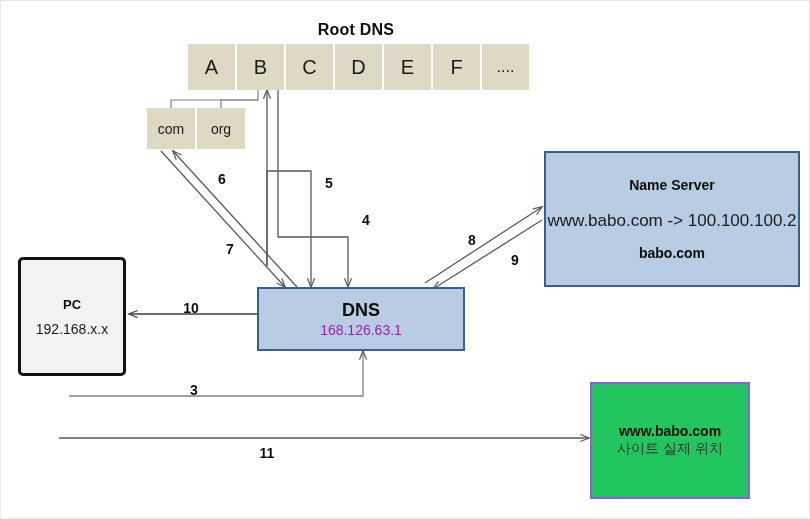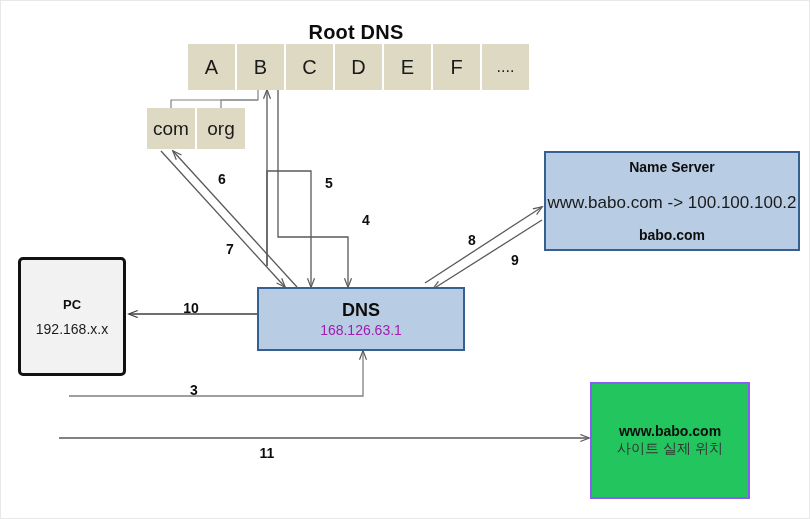--- a/index.html
+++ b/index.html
@@ -15,24 +15,24 @@
   #svg-layer{position:absolute;left:0;top:0;width:810px;height:519px;}
   .node{position:absolute;box-sizing:border-box;display:flex;flex-direction:column;
         align-items:center;justify-content:center;text-align:center;}
   
   .root-cell{
     background:#ddd9c3;border:1px solid #ddd9c3;
     font-size:20px;color:#1a1a1a;
   }
   .tld-cell{
     background:#ddd9c3;border:1px solid #ddd9c3;
-    font-size:19px;color:#1a1a1a;
+    font-size:14px;color:#1a1a1a;
   }
   .title-root{
-    position:absolute;font-size:20px;font-weight:bold;color:#0d0d0d;
+    position:absolute;font-size:16px;font-weight:bold;color:#0d0d0d;
     letter-spacing:.2px;
   }
   .box-blue{
     background:#b8cce4;border:2px solid #376092;
   }
   .box-yellow{
     background:#22c55e;border:2px solid #8b5cf6;
   }
   .box-pc{
     background:#f2f2f2;border:3px solid #111111;border-radius:5px;
@@ -115,21 +115,21 @@
     <span>....</span>
   </div>
 
   <div class="node tld-cell" style="left:146px;top:107px;width:48px;height:41px;">
     <span>com</span>
   </div>
   <div class="node tld-cell" style="left:196px;top:107px;width:48px;height:41px;">
     <span>org</span>
   </div>
 
-  <div class="node box-blue" style="left:543px;top:150px;width:256px;height:100px;">
+  <div class="node box-blue" style="left:543px;top:150px;width:256px;height:136px;">
     <div class="t-ns-1">Name Server</div>
     <div class="t-ns-2">www.babo.com -&gt; 100.100.100.2</div>
     <div class="t-ns-3">babo.com</div>
   </div>
 
   <div class="node box-blue" style="left:256px;top:286px;width:208px;height:64px;">
     <div class="t-bold">DNS</div>
     <div class="t-ip">168.126.63.1</div>
   </div>
 

